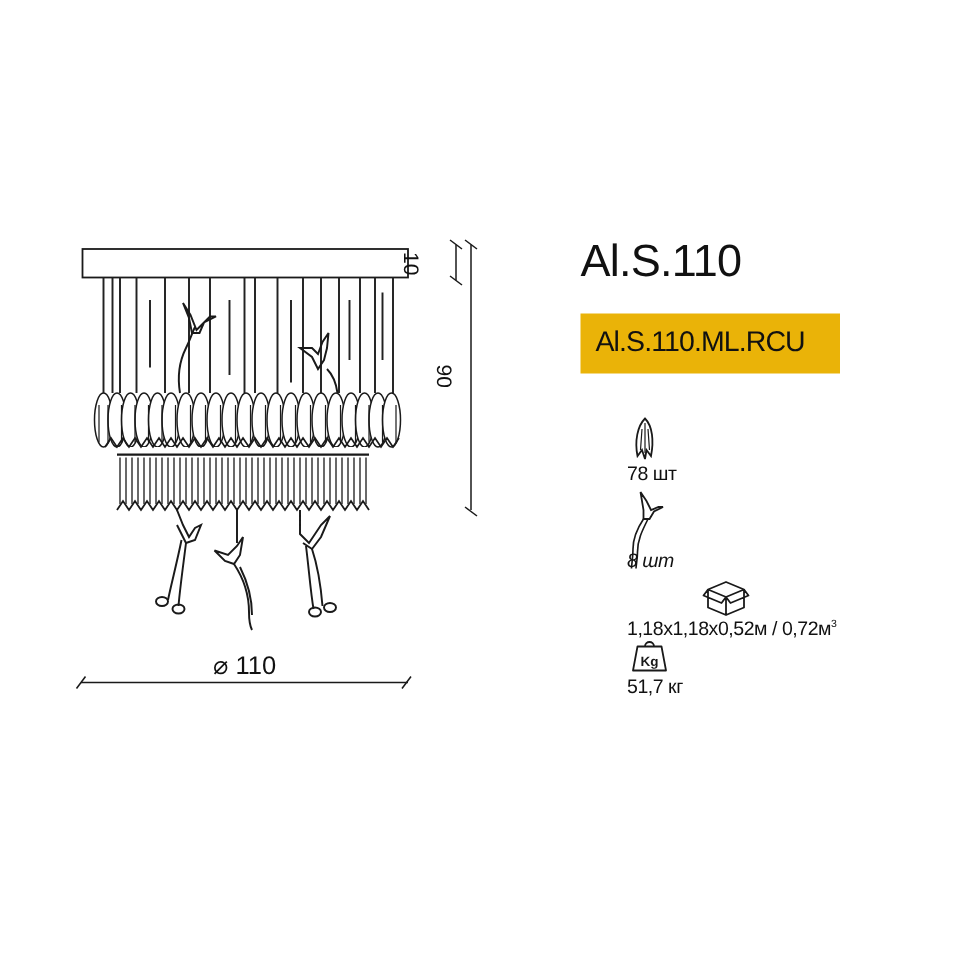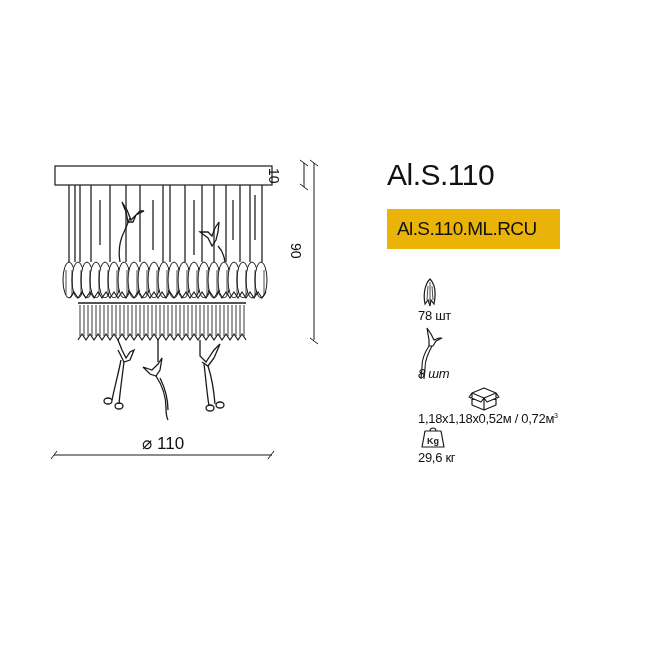--- a/index.html
+++ b/index.html
@@ -176,14 +176,14 @@
 </div>
 
 <div class="abs spec-row" style="top:425px;">
   <div class="spec-icon">
     <svg width="26" height="24" viewBox="0 0 26 24">
         <path d="M10 6 C10 2 16 2 16 6" fill="none" stroke="#1a1a1a" stroke-width="1.2"></path>
         <path d="M5 6 L21 6 L24 22 L2 22 Z" fill="#fff" stroke="#1a1a1a" stroke-width="1.2" stroke-linejoin="round"></path>
         <text x="13" y="19" text-anchor="middle" font-family="Liberation Sans, sans-serif" font-size="9" font-weight="bold" fill="#1a1a1a">Kg</text>
       </svg>
   </div>
-  <span class="spec-text">29,6 кг</span>
+  <span class="spec-text">51,7 кг</span>
 </div>
 
 </body></html>

